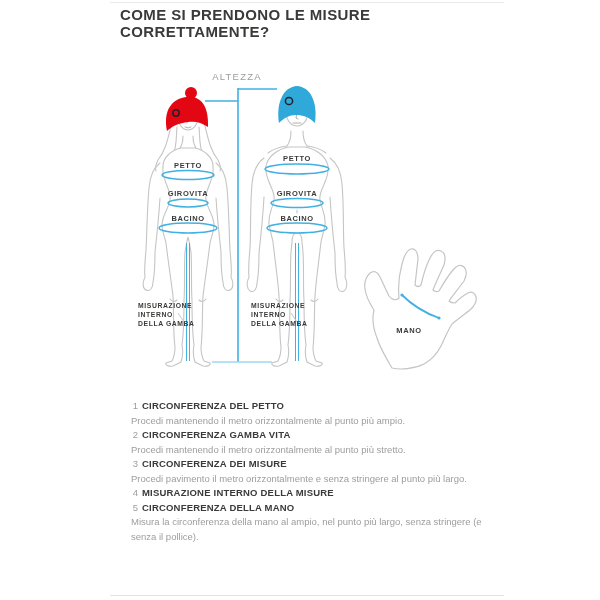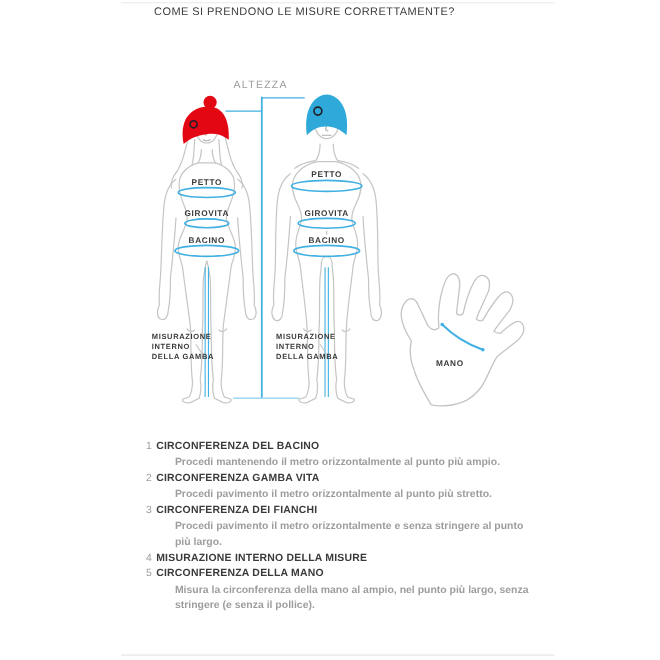--- a/index.html
+++ b/index.html
@@ -4,33 +4,33 @@
 <style>
   html,body{margin:0;padding:0;background:#fff;}
   .page{
     position:relative;width:600px;height:600px;background:#fff;overflow:hidden;
     font-family:"Liberation Sans",sans-serif;
   }
   .rule{position:absolute;left:110px;width:394px;height:1px;background:#ebebeb;}
   .rule-top{top:2px;}
   .rule-bottom{top:595px;background:#e3e3e3;}
   .title{
-    position:absolute;left:140px;top:6px;width:380px;
-    font-size:10px;font-weight:normal;color:#3a3a39;letter-spacing:.4px;
+    position:absolute;left:120px;top:6px;width:380px;
+    font-size:15px;font-weight:bold;color:#3a3a39;letter-spacing:.4px;
   }
   .diagram-svg{position:absolute;left:0;top:0;}
   .diagram-label{font-weight:bold;letter-spacing:.6px;fill:#3a3a39;}
   .instructions{
     position:absolute;left:127px;top:399px;width:362px;
     font-size:9.5px;line-height:14.5px;color:#9d9d9c;
   }
   .item-head{display:grid;grid-template-columns:11px 1fr;column-gap:4px;}
   .item-num{text-align:right;color:#9d9d9c;}
   .item-title{font-weight:bold;color:#3a3a39;letter-spacing:.2px;}
-  .item-desc{margin-left:32px;font-weight:bold;}
+  .item-desc{margin-left:4px;}
 </style>
 </head>
 <body>
 
 <div class="page">
 
   <div class="rule rule-top"></div>
 
   <div class="title">COME SI PRENDONO LE MISURE CORRETTAMENTE?</div>
 
@@ -240,37 +240,37 @@
       <circle cx="439" cy="318" r="1.6" fill="#41b0e3"></circle>
       <text x="409" y="333" text-anchor="middle" font-size="7.5" class="diagram-label">MANO</text>
     </g>
   </svg>
 
   <div class="instructions">
 
     <div>
       <div class="item-head">
         <span class="item-num">1</span>
-        <span class="item-title">CIRCONFERENZA DEL BACINO</span>
+        <span class="item-title">CIRCONFERENZA DEL PETTO</span>
       </div>
       <div class="item-desc">Procedi mantenendo il metro orizzontalmente al punto più ampio.</div>
     </div>
 
     <div>
       <div class="item-head">
         <span class="item-num">2</span>
         <span class="item-title">CIRCONFERENZA GAMBA VITA</span>
       </div>
-      <div class="item-desc">Procedi pavimento il metro orizzontalmente al punto più stretto.</div>
+      <div class="item-desc">Procedi mantenendo il metro orizzontalmente al punto più stretto.</div>
     </div>
 
     <div>
       <div class="item-head">
         <span class="item-num">3</span>
-        <span class="item-title">CIRCONFERENZA DEI FIANCHI</span>
+        <span class="item-title">CIRCONFERENZA DEI MISURE</span>
       </div>
       <div class="item-desc">Procedi pavimento il metro orizzontalmente e senza stringere al punto più largo.</div>
     </div>
 
     <div>
       <div class="item-head">
         <span class="item-num">4</span>
         <span class="item-title">MISURAZIONE INTERNO DELLA MISURE</span>
       </div>
     </div>

